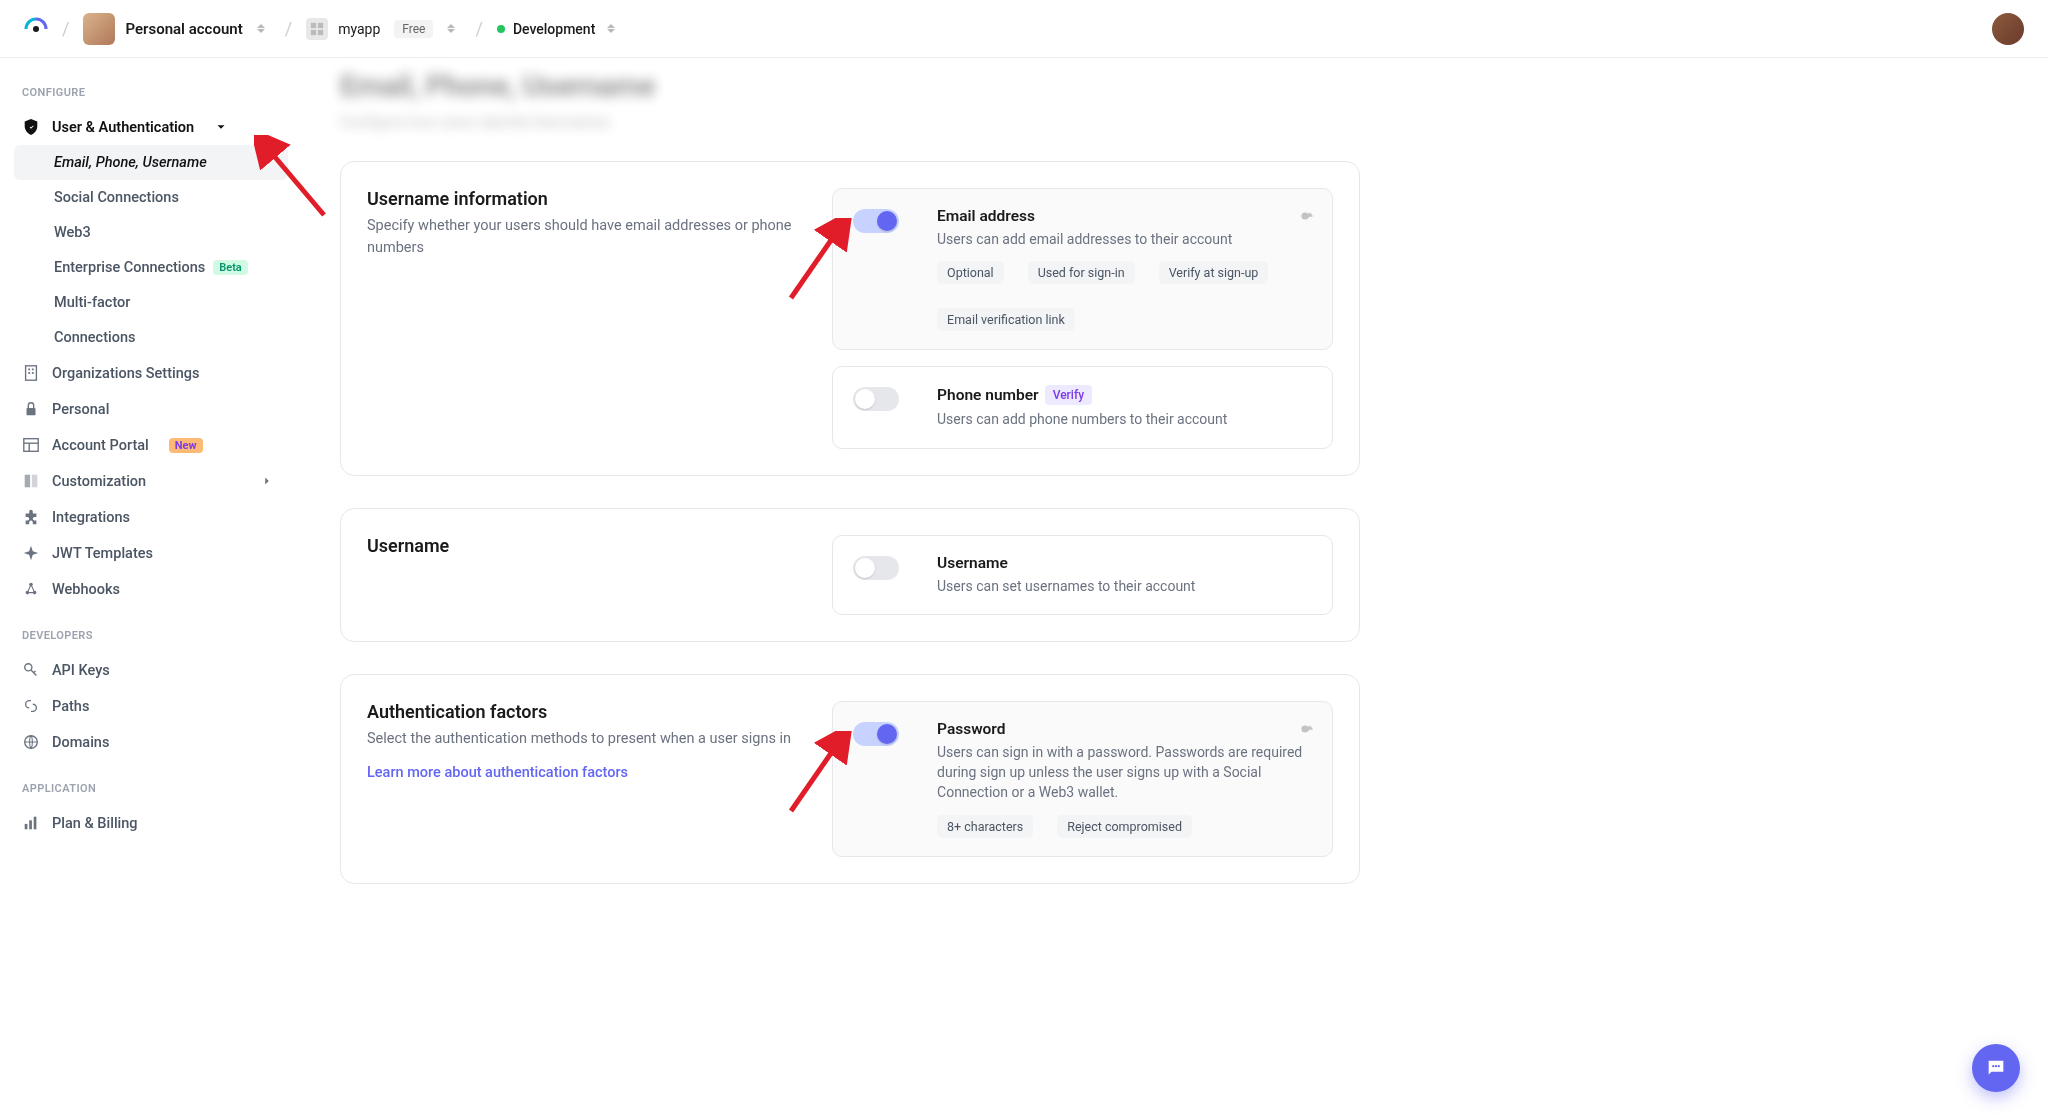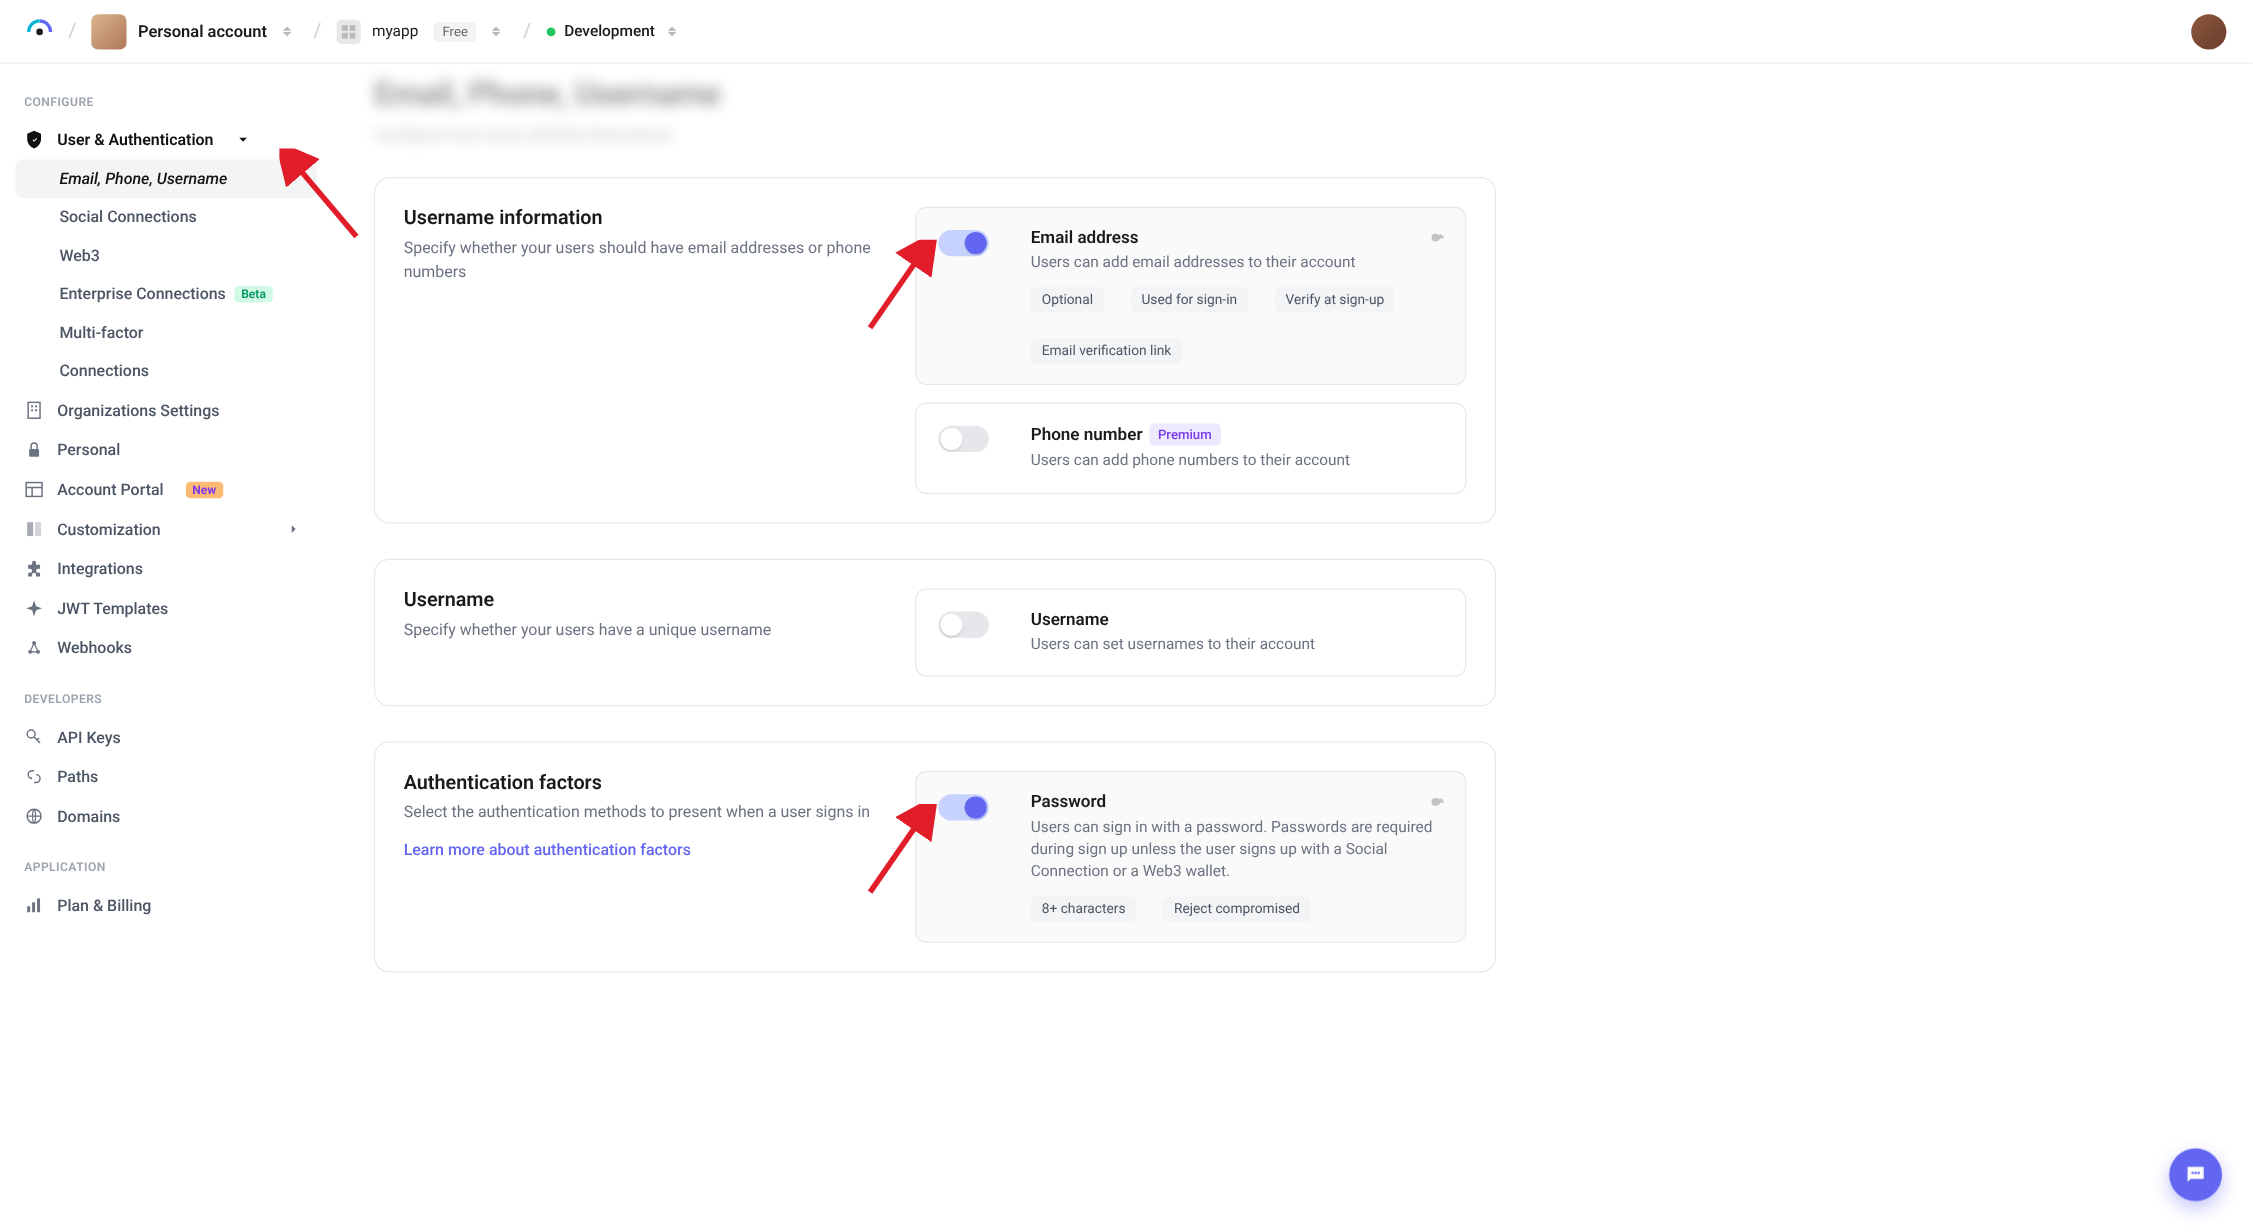--- a/index.html
+++ b/index.html
@@ -319,32 +319,31 @@
                 <path fill="currentColor" d="M10 6a4 4 0 100 8 4 4 0 000-8zm7.4 5l1.6-1-1.6-1 .2-1.8-1.8.2-1-1.6-1 1.6-1.8-.2.2 1.8L10 8l1.6 1-.2 1.8 1.8-.2 1 1.6 1-1.6 1.8.2z" opacity=".8"></path>
               </svg></div>
         </div>
         <div class="option-card">
           <div class="toggle">
               <div class="toggle-knob"></div>
             </div>
           <div class="option-body">
             <div class="option-title">
                 <span>Phone number</span>
-                <span class="badge-premium">Premium</span>
+                <span class="badge-premium">Verify</span>
               </div>
             <div class="option-desc">Users can add phone numbers to their account</div>
           </div>
         </div>
       </div>
     </div>
 
     <div class="card">
       <div class="card-left">
         <div class="card-title">Username</div>
-        <div class="card-desc">Specify whether your users have a unique username</div>
       </div>
       <div class="card-right">
         <div class="option-card">
           <div class="toggle">
               <div class="toggle-knob"></div>
             </div>
           <div class="option-body">
             <div class="option-title">Username</div>
             <div class="option-desc">Users can set usernames to their account</div>
           </div>

